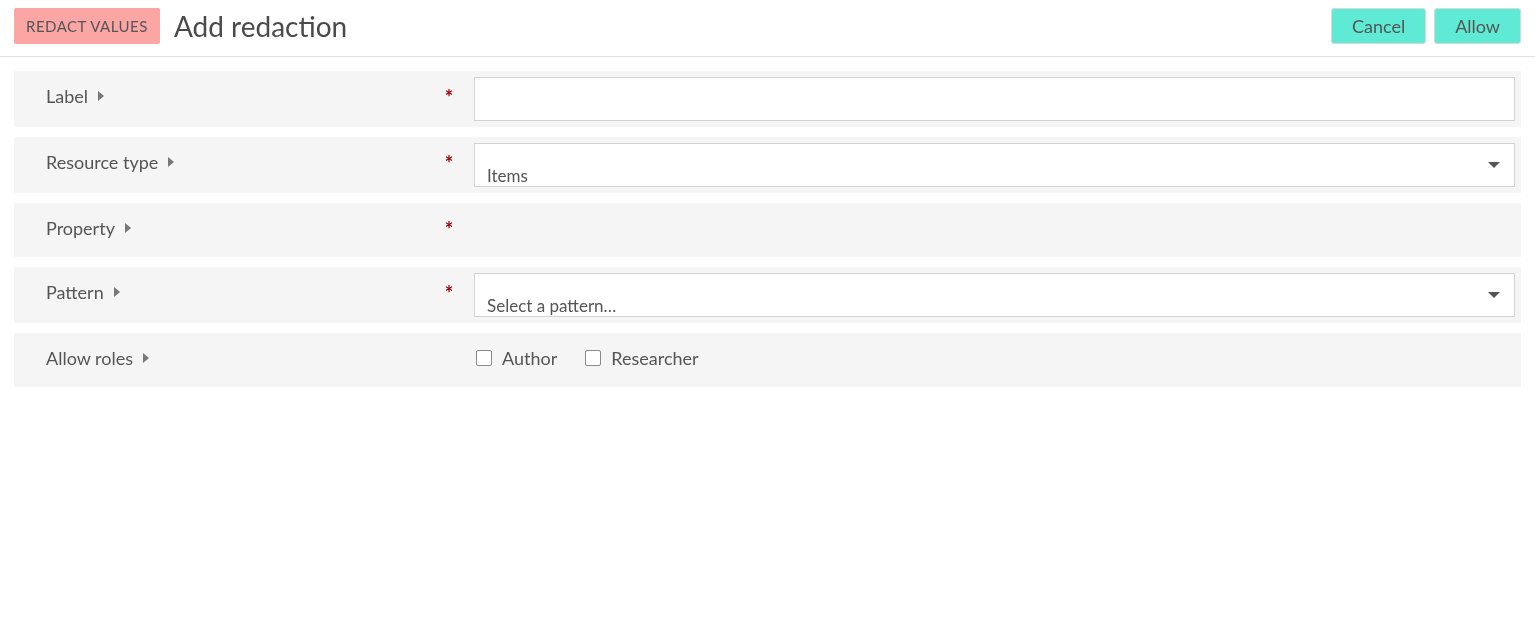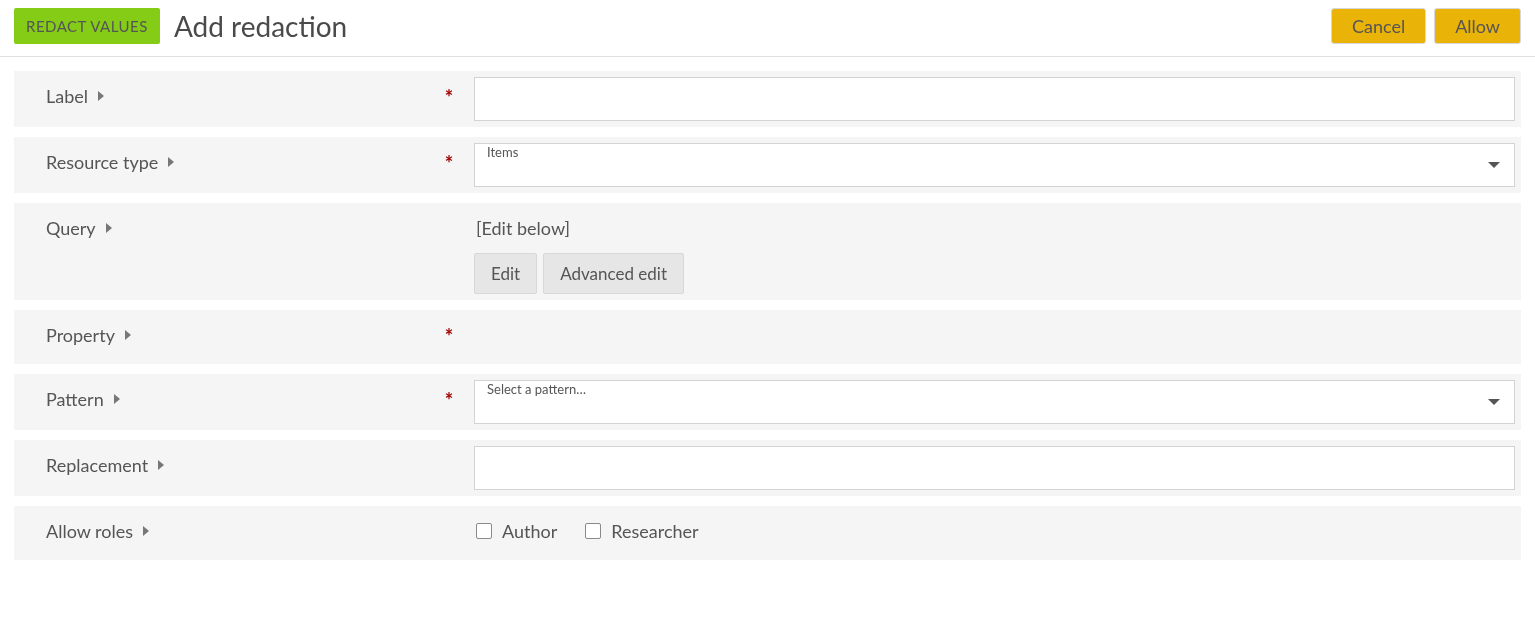--- a/index.html
+++ b/index.html
@@ -17,39 +17,39 @@
     justify-content: space-between;
     padding: 8px 14px 12px 14px;
     border-bottom: 1px solid #e0e0e0;
   }
   .header-left {
     display: flex;
     align-items: center;
     gap: 14px;
   }
   .badge {
-    background: #84cc16;
+    background: #fca5a5;
     color: #555;
     font-size: 15px;
     letter-spacing: 0.5px;
     padding: 9px 12px;
     border-radius: 2px;
     font-weight: 400;
   }
   .page-title {
     font-size: 28px;
     font-weight: 400;
     color: #4a4a4a;
   }
   .header-right {
     display: flex;
     gap: 8px;
   }
   .btn {
-    background: #eab308;
+    background: #5eead4;
     border: 1px solid #d8d8d8;
     color: #555;
     font-size: 18px;
     padding: 6px 20px;
     border-radius: 3px;
     cursor: pointer;
     font-family: inherit;
   }
   .form-body {
     padding: 14px;
@@ -113,25 +113,25 @@
     font-family: inherit;
     color: #555;
   }
   .select-wrap {
     position: relative;
     width: 100%;
     height: 44px;
     border: 1px solid #d3d3d3;
     background: #fff;
     display: flex;
-    align-items: flex-start;
+    align-items: flex-end;
     padding: 0 12px;
     cursor: pointer;
     color: #555;
-    font-size: 13px;
+    font-size: 17px;
   }
   .select-arrow {
     position: absolute;
     right: 14px;
     top: 50%;
     transform: translateY(-3px);
     width: 0; height: 0;
     border-left: 6px solid transparent;
     border-right: 6px solid transparent;
     border-top: 6px solid #555;
@@ -214,36 +214,20 @@
     </div>
     <div class="required-cell">*</div>
     <div class="input-cell">
       <div class="select-wrap">
         <span>Items</span>
         <span class="select-arrow"></span>
       </div>
     </div>
   </div>
 
-  <div class="form-row">
-    <div class="form-label-cell">
-      <span class="form-label-text">
-        <span>Query</span>
-        <span class="caret-right-icon"></span>
-      </span>
-    </div>
-    <div class="required-cell"></div>
-    <div class="input-cell">
-      <span class="static-text">[Edit below]</span>
-      <div class="btn-row">
-        <button class="small-btn">Edit</button>
-        <button class="small-btn">Advanced edit</button>
-      </div>
-    </div>
-  </div>
 
   <div class="form-row">
     <div class="form-label-cell">
       <span class="form-label-text">
         <span>Property</span>
         <span class="caret-right-icon"></span>
       </span>
     </div>
     <div class="required-cell">*</div>
   </div>
@@ -257,32 +241,20 @@
     </div>
     <div class="required-cell">*</div>
     <div class="input-cell">
       <div class="select-wrap">
         <span>Select a pattern…</span>
         <span class="select-arrow"></span>
       </div>
     </div>
   </div>
 
-  <div class="form-row">
-    <div class="form-label-cell">
-      <span class="form-label-text">
-        <span>Replacement</span>
-        <span class="caret-right-icon"></span>
-      </span>
-    </div>
-    <div class="required-cell"></div>
-    <div class="input-cell">
-      <input type="text" class="text-input" value="" style="">
-    </div>
-  </div>
 
   <div class="form-row">
     <div class="form-label-cell">
       <span class="form-label-text">
         <span>Allow roles</span>
         <span class="caret-right-icon"></span>
       </span>
     </div>
     <div class="required-cell"></div>
     <div class="input-cell">

